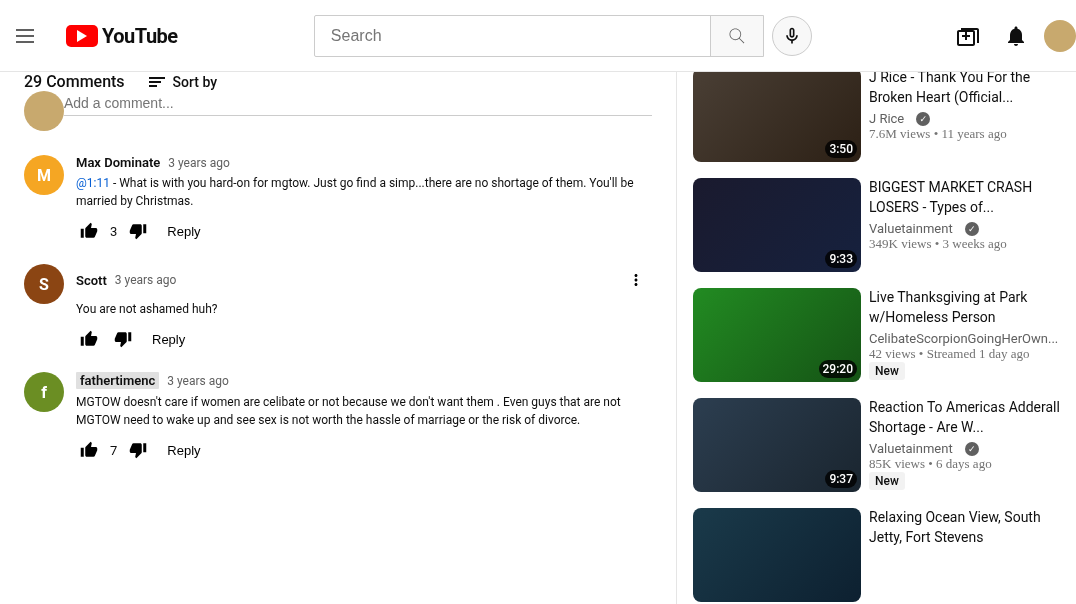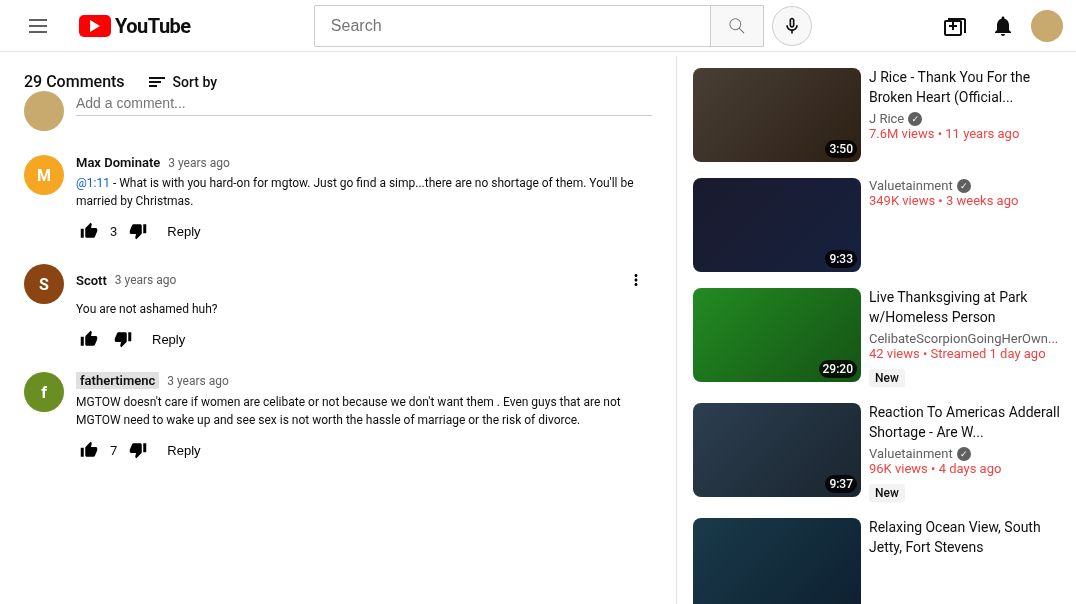--- a/index.html
+++ b/index.html
@@ -1,19 +1,19 @@
 <!DOCTYPE html>
 <html><head>
   <meta charset="utf-8">
   <style>
     * { box-sizing: border-box; margin: 0; padding: 0; }
     body { font-family: 'Roboto', Arial, sans-serif; background: #fff; color: #0f0f0f; font-size: 14px; overflow: hidden; width: 1076px; height: 604px; }
 
     
-    .topbar { display: flex; align-items: center; height: 52px; padding: 0 13px; border-bottom: 1px solid #e5e5e5; background: #fff; position: fixed; top: 0; left: 0; right: 0; z-index: 100; }
+    .topbar { display: flex; align-items: center; height: 72px; padding: 0 0; border-bottom: 1px solid #e5e5e5; background: #fff; position: fixed; top: 0; left: 0; right: 0; z-index: 100; }
     .topbar-left { display: flex; align-items: center; gap: 16px; flex: 0 0 auto; }
     .hamburger-icon { cursor: pointer; padding: 8px; border-radius: 50%; display: flex; flex-direction: column; gap: 4px; }
     .hamburger-icon span { width: 18px; height: 2px; background: #606060; display: block; }
     .logo { display: flex; align-items: center; gap: 4px; cursor: pointer; }
     .logo-icon { width: 32px; height: 22px; background: #ff0000; border-radius: 5px; display: flex; align-items: center; justify-content: center; }
     .logo-icon::after { content: ''; border-left: 10px solid #fff; border-top: 6px solid transparent; border-bottom: 6px solid transparent; }
     .logo-text { font-size: 20px; font-weight: 700; color: #0f0f0f; letter-spacing: -0.5px; }
     .topbar-center { flex: 1; display: flex; align-items: center; justify-content: center; }
     .search-box { display: flex; align-items: center; border: 1px solid #ccc; border-radius: 2px 0 0 2px; overflow: hidden; max-width: 450px; width: 100%; }
     .search-input { flex: 1; border: none; outline: none; padding: 8px 16px; font-size: 16px; color: #0f0f0f; }
@@ -33,21 +33,21 @@
     .comments-header { display: flex; align-items: center; gap: 24px; }
     .comments-count { font-size: 16px; font-weight: 500; }
     .sort-by { display: flex; align-items: center; gap: 8px; cursor: pointer; font-size: 14px; font-weight: 500; }
     .sort-icon { display: flex; flex-direction: column; gap: 2px; }
     .sort-icon span { background: #0f0f0f; height: 2px; display: block; }
     .sort-icon span:nth-child(1) { width: 16px; }
     .sort-icon span:nth-child(2) { width: 12px; }
     .sort-icon span:nth-child(3) { width: 8px; }
 
     
-    .add-comment { display: flex; align-items: flex-start; gap: 12px; margin-bottom: 24px; }
+    .add-comment { display: flex; align-items: flex-start; margin-bottom: 24px; }
     .comment-avatar { width: 40px; height: 40px; border-radius: 50%; flex-shrink: 0; }
     .comment-input { flex: 1; border: none; border-bottom: 1px solid #ccc; outline: none; padding: 4px 0; font-size: 14px; color: #606060; background: transparent; }
 
     
     .comment { display: flex; gap: 12px; margin-bottom: 20px; }
     .comment-body { flex: 1; }
     .comment-meta { display: flex; align-items: center; gap: 8px; margin-bottom: 4px; }
     .comment-author { font-weight: 600; font-size: 13px; cursor: pointer; }
     .comment-author.highlighted { background: #e0e0e0; padding: 1px 4px; border-radius: 1px; }
     .comment-time { font-size: 12px; color: #606060; }
@@ -56,26 +56,26 @@
     .action-btn { background: none; border: none; cursor: pointer; display: flex; align-items: center; gap: 4px; font-size: 13px; color: #0f0f0f; padding: 4px; border-radius: 4px; }
     .like-count { font-size: 13px; color: #0f0f0f; }
     .reply-btn { background: none; border: none; cursor: pointer; font-size: 13px; font-weight: 500; padding: 4px 8px; border-radius: 18px; }
     .more-btn { background: none; border: none; cursor: pointer; display: flex; align-items: center; justify-content: center; width: 32px; height: 32px; border-radius: 50%; }
 
     
     .sidebar { width: 400px; flex-shrink: 0; overflow-y: auto; padding: 8px 12px; border-left: 1px solid #e5e5e5; }
     .video-item { display: flex; gap: 8px; margin-bottom: 8px; cursor: pointer; border-radius: 8px; padding: 4px; }
     .thumbnail { width: 168px; height: 94px; flex-shrink: 0; background: #ccc; border-radius: 8px; position: relative; overflow: hidden; }
     .duration { position: absolute; bottom: 4px; right: 4px; background: rgba(0,0,0,0.8); color: #fff; font-size: 12px; padding: 2px 4px; border-radius: 9px; font-weight: 500; }
-    .new-badge { display: inline-block; background: #f2f2f2; color: #0f0f0f; font-size: 12px; padding: 2px 6px; border-radius: 3px; margin-top: 8px; font-weight: 500; }
+    .new-badge { display: inline-block; background: #f2f2f2; color: #0f0f0f; font-size: 12px; padding: 2px 6px; border-radius: 3px; margin-top: 0; font-weight: 500; }
     .video-info { flex: 1; }
     .video-title { font-size: 14px; font-weight: 400; line-height: 1.4; margin-bottom: 4px; color: #0f0f0f; }
-    .channel-name { font-size: 13px; color: #606060; display: flex; align-items: center; gap: 4px; }
+    .channel-name { font-size: 13px; color: #606060; display: flex; align-items: center; gap: 12px; }
     .verified-icon { width: 14px; height: 14px; background: #606060; border-radius: 50%; display: inline-flex; align-items: center; justify-content: center; color: #fff; font-size: 9px; }
-    .video-stats { font-size: 13px; color: #ef4444; }
+    .video-stats { font-size: 13px; color: #737373; font-family: Liberation Serif, serif; }
 
     
     .thumb-1 { background: linear-gradient(135deg, #4a3f35 0%, #2c2015 100%); }
     .thumb-2 { background: linear-gradient(135deg, #1a1a2e 0%, #16213e 100%); }
     .thumb-3 { background: linear-gradient(135deg, #228b22 0%, #155315 100%); }
     .thumb-4 { background: linear-gradient(135deg, #2c3e50 0%, #1a252f 100%); }
     .thumb-5 { background: linear-gradient(135deg, #1a3a4a 0%, #0d2030 100%); }
 
     
     ::-webkit-scrollbar { width: 6px; }
@@ -247,20 +247,21 @@
           <span>7.6M views</span> • <span>11 years ago</span>
         </div>
       </div>
     </div>
 
     <div class="video-item">
       <div class="thumbnail thumb-2">
         <span class="duration">9:33</span>
       </div>
       <div class="video-info">
+        <div class="video-title">BIGGEST MARKET CRASH LOSERS - Types of...</div>
         <div class="channel-name">
           <span>Valuetainment</span>
           <span class="verified-icon">✓</span>
         </div>
         <div class="video-stats">
           <span>349K views</span> • <span>3 weeks ago</span>
         </div>
       </div>
     </div>
 
@@ -284,21 +285,21 @@
       <div class="thumbnail thumb-4">
         <span class="duration">9:37</span>
       </div>
       <div class="video-info">
         <div class="video-title">Reaction To Americas Adderall Shortage - Are W...</div>
         <div class="channel-name">
           <span>Valuetainment</span>
           <span class="verified-icon">✓</span>
         </div>
         <div class="video-stats">
-          <span>96K views</span> • <span>4 days ago</span>
+          <span>85K views</span> • <span>6 days ago</span>
         </div>
         <span class="new-badge">New</span>
       </div>
     </div>
 
     <div class="video-item">
       <div class="thumbnail thumb-5">
       </div>
       <div class="video-info">
         <div class="video-title">Relaxing Ocean View, South Jetty, Fort Stevens</div>

